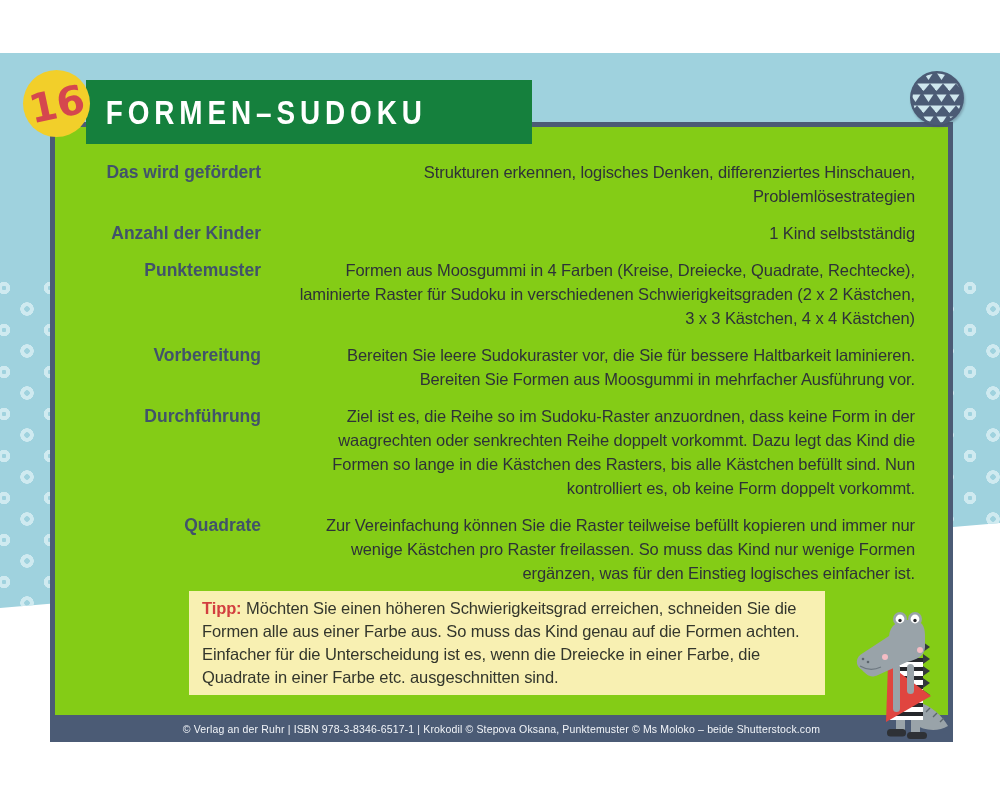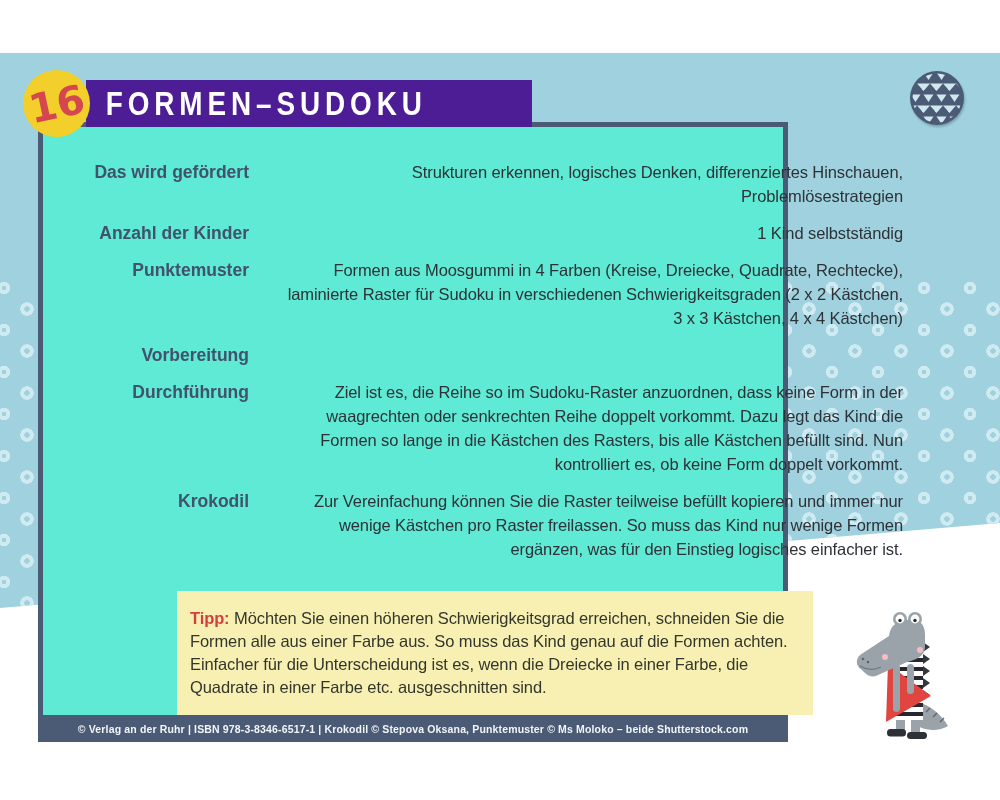--- a/index.html
+++ b/index.html
@@ -18,27 +18,27 @@
     position:absolute;left:0;top:282px;width:1000px;height:332px;
     clip-path:polygon(0 0,100% 0,100% 241px,0 326px);
     background-image:
       radial-gradient(circle, rgba(0,0,0,0) 0 2.5px, #cfeaf0 3px 6.5px, rgba(0,0,0,0) 7px),
       radial-gradient(circle, rgba(0,0,0,0) 0 2px, #cfeaf0 2.5px 6px, rgba(0,0,0,0) 6.5px);
     background-size:46px 42px,46px 42px;
     background-position:4px 6px,27px 27px;
   }
   
   .card{
-    position:absolute;left:38px;top:122px;width:750px;height:620px;
-    background:#5eead4;border:5px solid #4b5b75;box-sizing:border-box;
+    position:absolute;left:50px;top:122px;width:903px;height:620px;
+    background:#84cc16;border:5px solid #4b5b75;box-sizing:border-box;
   }
   
   .banner{
-    position:absolute;left:86px;top:80px;width:446px;height:47px;
-    background:#4c1d95;display:flex;align-items:center;z-index:3;
+    position:absolute;left:86px;top:80px;width:446px;height:64px;
+    background:#15803d;display:flex;align-items:center;z-index:3;
   }
   .banner .title{
     color:#ffffff;font-size:34px;font-weight:bold;letter-spacing:6px;
     transform:scaleX(0.82);transform-origin:left center;
     padding-left:24px;white-space:nowrap;
   }
   .number-badge{
     position:absolute;left:23px;top:70px;width:67px;height:67px;border-radius:50%;
     background:#f2cf2a;display:flex;align-items:center;justify-content:center;z-index:4;
   }
@@ -55,31 +55,31 @@
     width:206px;flex:0 0 206px;text-align:right;
     color:#41526b;font-weight:bold;font-size:17.5px;line-height:24px;
   }
   .row .text{
     width:616px;flex:0 0 616px;
     color:#2e3238;font-size:16.5px;line-height:24px;letter-spacing:-0.1px;text-align:right;
   }
   
   .tip-box{
     position:absolute;left:134px;top:464px;width:636px;box-sizing:border-box;
-    background:#f8f0b2;padding:16px 13px;
+    background:#f8f0b2;padding:6px 13px;
     font-size:16.5px;line-height:23px;color:#33362c;letter-spacing:-0.1px;
   }
   .tip-label{color:#d23f3f;font-weight:bold;}
   
   .footer-bar{
     position:absolute;left:-5px;right:-5px;bottom:-5px;height:27px;
     background:#4b5b75;display:flex;align-items:center;justify-content:center;
   }
   .footer-bar .footer-text{
-    color:#f2f5f9;font-size:10.5px;font-weight:bold;letter-spacing:0.15px;white-space:nowrap;
+    color:#f2f5f9;font-size:10.5px;font-weight:normal;letter-spacing:0.15px;white-space:nowrap;
   }
   
   .croc{position:absolute;left:854px;top:604px;width:96px;height:136px;z-index:6;}
 </style>
 </head>
 <body>
 
 <div class="bg-band"></div>
 <div class="bg-dots"></div>
 
@@ -92,27 +92,28 @@
     <div class="row">
       <div class="label">Anzahl der Kinder</div>
       <div class="text">1 Kind selbstständig</div>
     </div>
     <div class="row">
       <div class="label">Punktemuster</div>
       <div class="text">Formen aus Moosgummi in 4 Farben (Kreise, Dreiecke, Quadrate, Rechtecke), laminierte Raster für Sudoku in verschiedenen Schwierigkeitsgraden (2 x 2 Kästchen, 3 x 3 Kästchen, 4 x 4 Kästchen)</div>
     </div>
     <div class="row">
       <div class="label">Vorbereitung</div>
+      <div class="text">Bereiten Sie leere Sudokuraster vor, die Sie für bessere Haltbarkeit laminieren. Bereiten Sie Formen aus Moosgummi in mehrfacher Ausführung vor.</div>
     </div>
     <div class="row">
       <div class="label">Durchführung</div>
       <div class="text">Ziel ist es, die Reihe so im Sudoku-Raster anzuordnen, dass keine Form in der waagrechten oder senkrechten Reihe doppelt vorkommt. Dazu legt das Kind die Formen so lange in die Kästchen des Rasters, bis alle Kästchen befüllt sind. Nun kontrolliert es, ob keine Form doppelt vorkommt.</div>
     </div>
     <div class="row">
-      <div class="label">Krokodil</div>
+      <div class="label">Quadrate</div>
       <div class="text">Zur Vereinfachung können Sie die Raster teilweise befüllt kopieren und immer nur wenige Kästchen pro Raster freilassen. So muss das Kind nur wenige Formen ergänzen, was für den Einstieg logisches einfacher ist.</div>
     </div>
   </div>
 
   <div class="tip-box">
     <span class="tip-label">Tipp:</span>
     <span>Möchten Sie einen höheren Schwierigkeitsgrad erreichen, schneiden Sie die Formen alle aus einer Farbe aus. So muss das Kind genau auf die Formen achten. Einfacher für die Unterscheidung ist es, wenn die Dreiecke in einer Farbe, die Quadrate in einer Farbe etc. ausgeschnitten sind.</span>
   </div>
 
   <div class="footer-bar">

